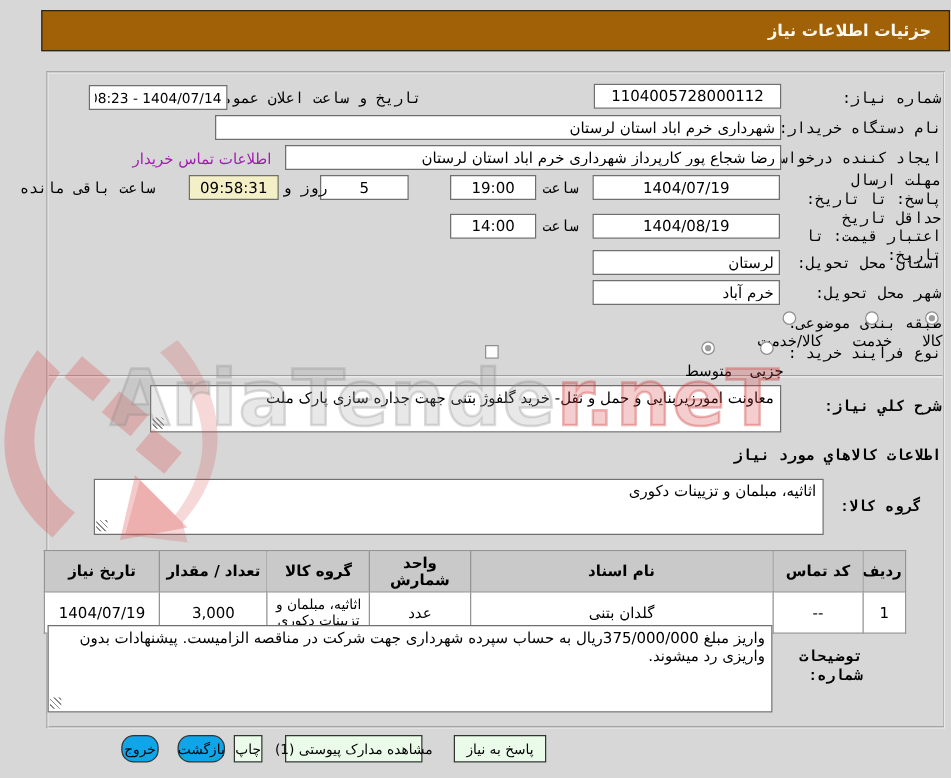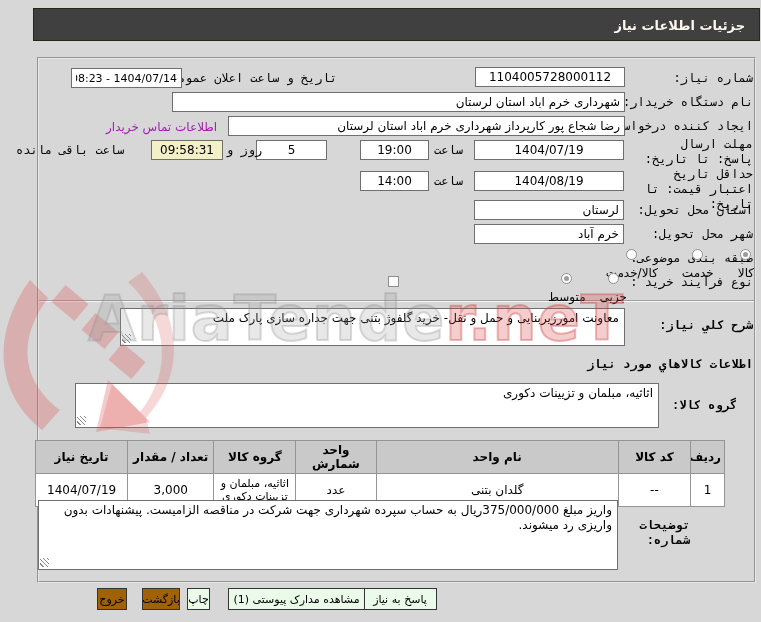--- a/index.html
+++ b/index.html
@@ -6,21 +6,21 @@
   body{
     width:761px;height:622px;overflow:hidden;background:#d7d7d7;
     font-family:"DejaVu Sans","Liberation Sans",sans-serif;
     font-size:12px;color:#000;position:relative;
   }
   .screen{position:absolute;inset:0;}
   .abs{position:absolute;}
   
   .titlebar{
     position:absolute;left:33px;top:8px;width:727px;height:33px;
-    background:#404040;border:1px solid #2e2414;color:#fdf8ee;
+    background:#a16207;border:1px solid #2e2414;color:#fdf8ee;
     line-height:33px;text-align:right;padding-right:14px;box-sizing:border-box;
     font-size:13px;font-weight:600;
   }
   
   .panel{
     position:absolute;left:37px;top:57px;width:719px;height:526px;
     border:2px groove #e8e8e8;box-sizing:border-box;background:transparent;
   }
   .divider{
     position:absolute;left:39px;top:300px;width:715px;height:0;
@@ -65,21 +65,21 @@
   table.goods th{background:#c9c9c9;font-weight:bold;height:22px;}
   table.goods td{height:28px;background:#fff;}
   table.goods td:nth-child(5){font-size:11px;line-height:13px;}
   
   .btn{
     position:absolute;top:588px;height:22px;border:1px solid #333;box-sizing:border-box;
     display:flex;align-items:center;justify-content:center;font-size:11px;
     white-space:nowrap;cursor:pointer;font-family:inherit;padding:0 2px;
   }
   .btn.green{background:#eafbea;}
-  .btn.pink{background:#a16207;}
+  .btn.pink{background:#0ea5e9;border-radius:10px;}
   
   .wm{pointer-events:none;z-index:5;}
   .wm-text{
     position:absolute;left:88px;top:282px;font-size:62px;font-weight:bold;
     letter-spacing:1px;white-space:nowrap;direction:ltr;
   }
   .wm-gray{color:rgba(150,150,150,0.22);-webkit-text-stroke:2px rgba(140,140,140,0.30);}
   .wm-red{color:rgba(210,60,60,0.25);-webkit-text-stroke:2px rgba(205,55,55,0.35);}
 </style>
 </head>
@@ -167,22 +167,22 @@
         <col style="width:72px">
         <col style="width:242px">
       <col style="width:80px">
         <col style="width:82px">
         <col style="width:86px">
         <col style="width:92px">
     </colgroup>
     <thead>
         <tr>
           <th>ردیف</th>
-          <th>کد کالا</th>
-          <th>نام واحد</th>
+          <th>کد تماس</th>
+          <th>نام اسناد</th>
           <th>واحد شمارش</th>
           <th>گروه کالا</th>
           <th>تعداد / مقدار</th>
           <th>تاریخ نیاز</th>
         </tr>
       </thead>
     <tbody>
         <tr>
           <td>1</td>
           <td>--</td>
@@ -196,21 +196,21 @@
   </table>
 
   <div class="lbl b" style="right:71px;top:518px;text-align:right">
     <div>توضیحات</div>
     <div>شماره:</div>
   </div>
   <textarea class="fld rtl" style="left: 38px; top: 500px; width: 580px; height: 70px;" readonly="">واریز مبلغ 375/000/000ریال به حساب سپرده شهرداری جهت شرکت در مناقصه الزامیست. پیشنهادات بدون واریزی رد میشوند.</textarea>
   <div class="grip" style="left:40px;top:558px"></div>
 
   <div class="btn green" style="left:363px;width:74px">پاسخ به نیاز</div>
-  <div class="btn green" style="left:228px;width:137px">مشاهده مدارک پیوستی (1)</div>
+  <div class="btn green" style="left:228px;width:110px">مشاهده مدارک پیوستی (1)</div>
   <div class="btn green" style="left:187px;width:23px">چاپ</div>
   <div class="btn pink" style="left:142px;width:38px">بازگشت</div>
   <div class="btn pink" style="left:97px;width:30px">خروج</div>
 
   <svg class="abs wm" style="left:0;top:262px" width="190" height="190" viewBox="0 0 190 190">
     <g fill="#d94f4f" fill-opacity="0.30">
       <path d="M30 18 C-8 70 -6 130 42 168 L60 148 C20 118 18 76 48 36 Z"></path>
       <rect x="55" y="30" width="30" height="22" transform="rotate(40 70 41)"></rect>
       <rect x="85" y="58" width="30" height="22" transform="rotate(40 100 69)"></rect>
       <rect x="112" y="88" width="30" height="22" transform="rotate(40 127 99)"></rect>

